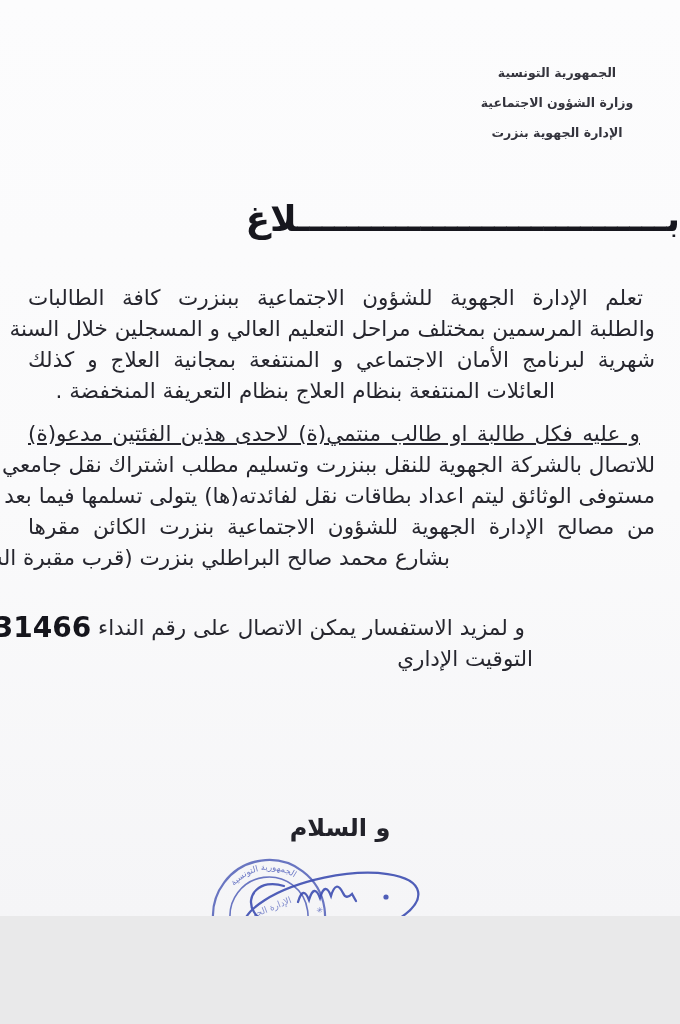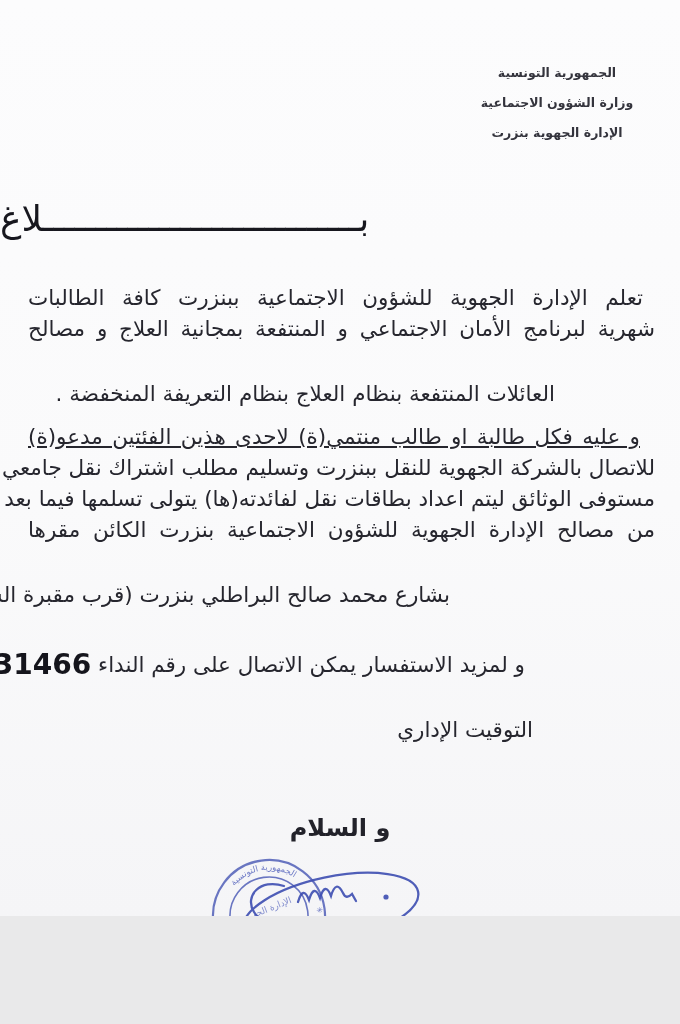--- a/index.html
+++ b/index.html
@@ -16,32 +16,32 @@
   
   .letterhead {
     position:absolute; top:66px; right:34px; width:178px;
     direction:rtl; text-align:center;
     font-size:12.5px; font-weight:bold; color:#34343d;
   }
   .letterhead .hline { line-height:14px; margin-bottom:16px; white-space:nowrap; }
   
   .title {
     position:absolute; top:198px; left:0; width:100%;
-    direction:rtl; text-align:left;
-    font-size:36px; font-weight:normal; color:#17171e;
+    direction:rtl; text-align:right;
+    font-size:36px; font-weight:bold; color:#17171e;
     white-space:nowrap;
   }
   
   .bodytext {
     position:absolute; top:282px; left:28px; width:627px;
     direction:rtl; font-size:21.5px; color:#26262e;
   }
   .line { line-height:31px; white-space:nowrap; }
   .j { text-align:justify; text-align-last:justify; }
-  .r { text-align:right;margin-top:34px; }
+  .r { text-align:right; }
   .p1l1 { padding-right:12px; }
   .p1l6 { padding-right:100px; }
   .para2 { margin-top:12px; }
   .p2l1 { padding-right:15px;text-decoration:underline; }
   .p2l5 { padding-right:205px; }
   .para3 { margin-top:39px; }
   .p3l1 { padding-right:130px; }
   .p3l2 { padding-right:122px; }
   .phone {
     font-weight:bold; font-size:28px; color:#15151c;
@@ -65,21 +65,22 @@
     <div class="hline">الجمهورية التونسية</div>
     <div class="hline">وزارة الشؤون  الاجتماعية</div>
     <div class="hline">الإدارة الجهوية بنزرت</div>
   </div>
 
   <div class="title">بــــــــــــــــــــــــــــــلاغ</div>
 
   <div class="bodytext">
     <div class="para1">
       <div class="line j p1l1">تعلم الإدارة الجهوية للشؤون الاجتماعية ببنزرت كافة الطالبات</div>
-      <div class="line j">شهرية لبرنامج الأمان الاجتماعي و المنتفعة بمجانية العلاج و مصالح</div>
+      <div class="line j">والطلبة  المرسمين بمختلف مراحل التعليم العالي و المسجلين خلال السنة</div>
+      <div class="line j">شهرية لبرنامج الأمان الاجتماعي و المنتفعة بمجانية العلاج و كذلك</div>
       <div class="line r p1l6">العائلات المنتفعة بنظام العلاج بنظام التعريفة المنخفضة .</div>
     </div>
 
     <div class="para2">
       <div class="line j p2l1">و عليه فكل  طالبة او طالب  منتمي(ة) لاحدى هذين الفئتين مدعو(ة)</div>
       <div class="line j">للاتصال بالشركة الجهوية للنقل ببنزرت  وتسليم مطلب اشتراك نقل جامعي</div>
       <div class="line j">مستوفى الوثائق ليتم اعداد بطاقات نقل لفائدته(ها) يتولى تسلمها فيما بعد</div>
       <div class="line j">من مصالح الإدارة الجهوية للشؤون الاجتماعية بنزرت الكائن مقرها</div>
       <div class="line r p2l5">بشارع محمد صالح البراطلي بنزرت (قرب مقبرة الشهداء)</div>
     </div>

